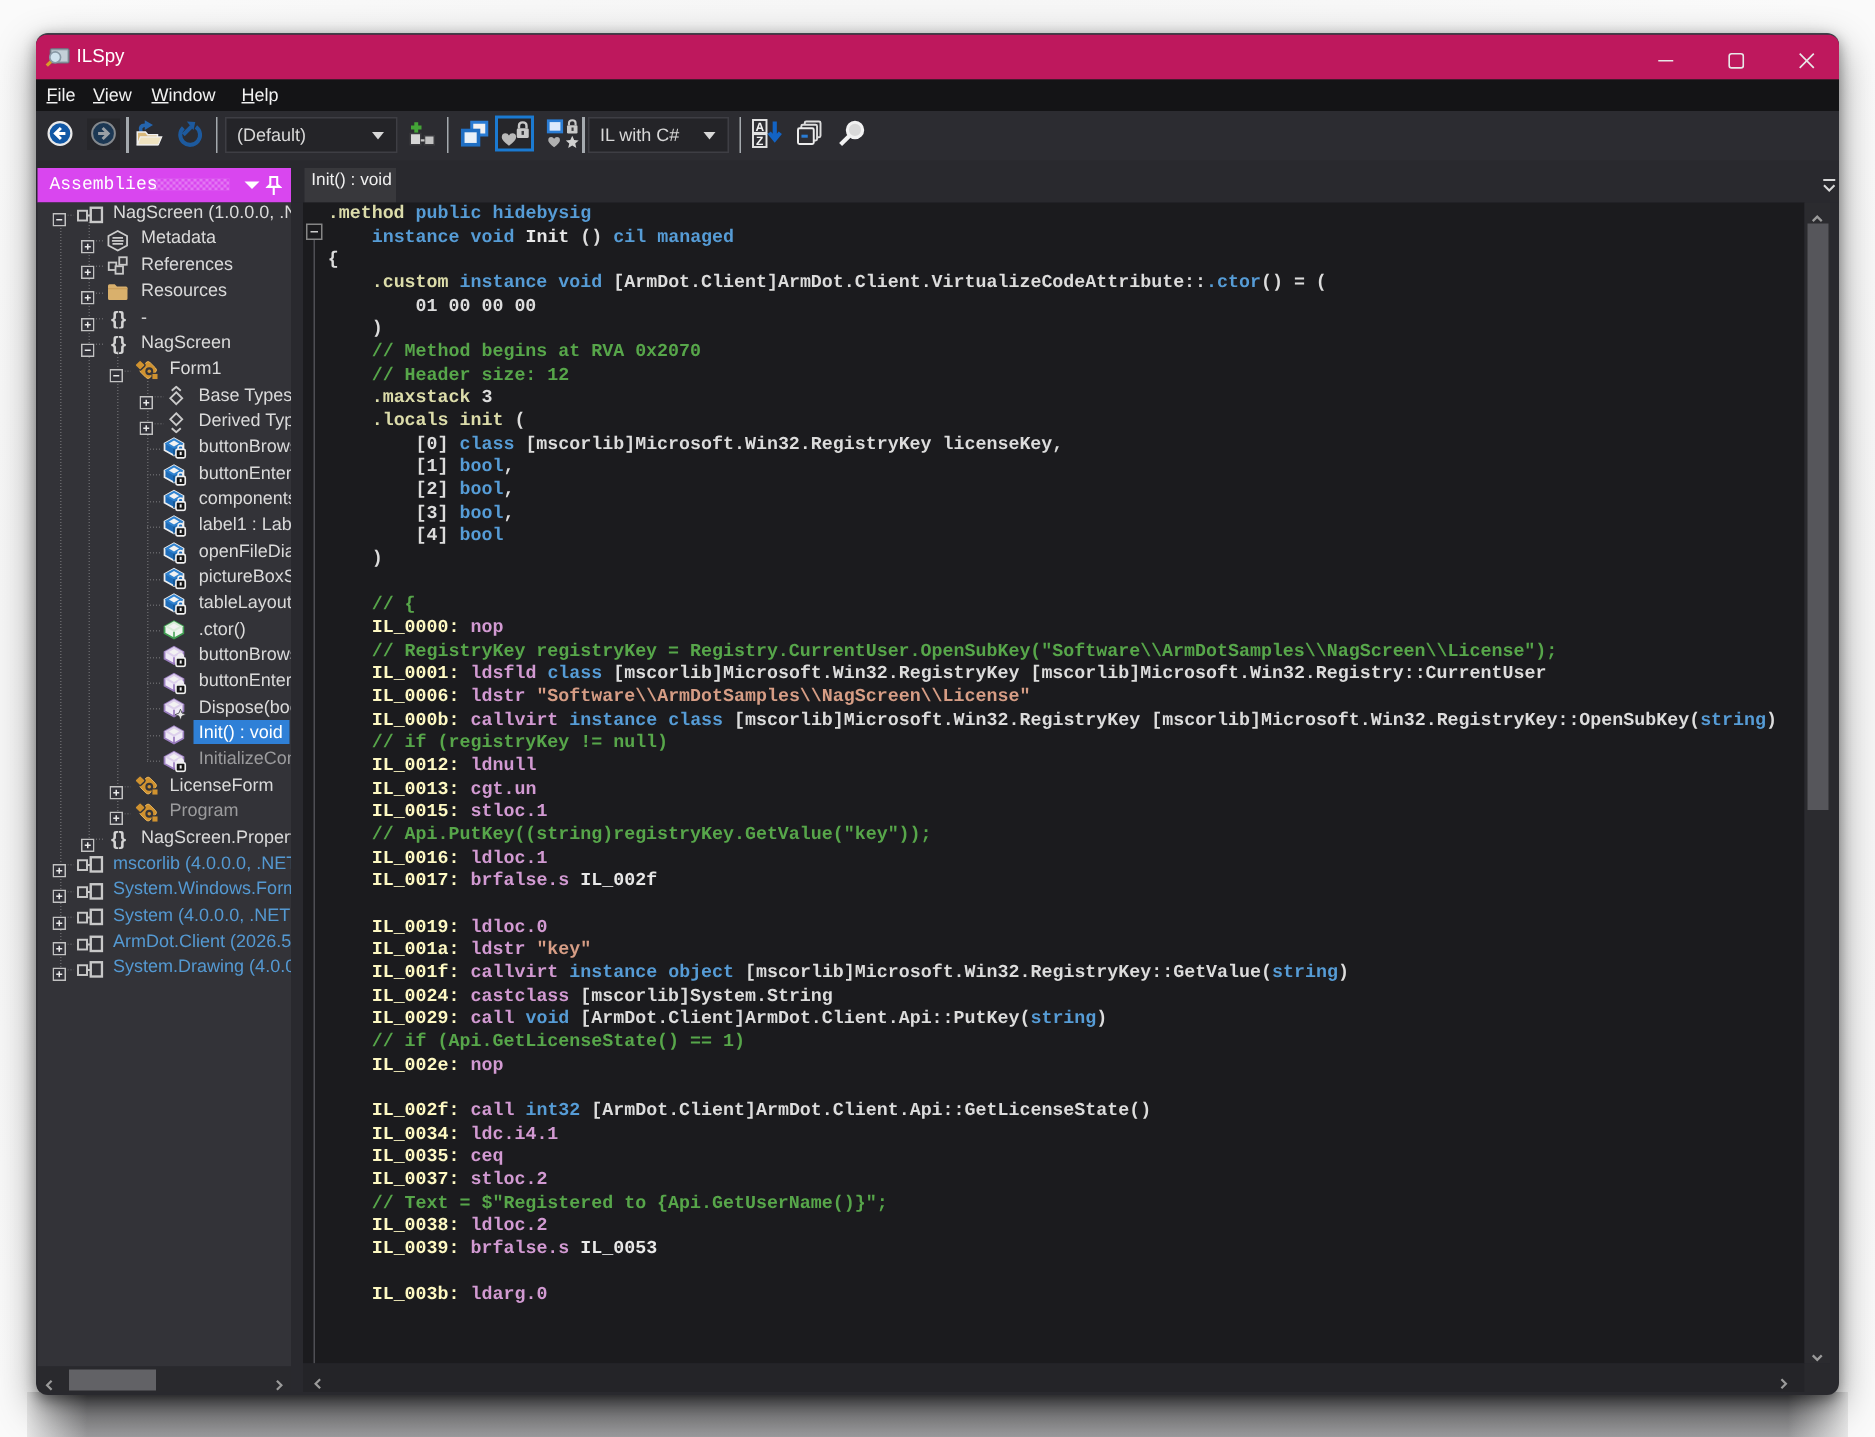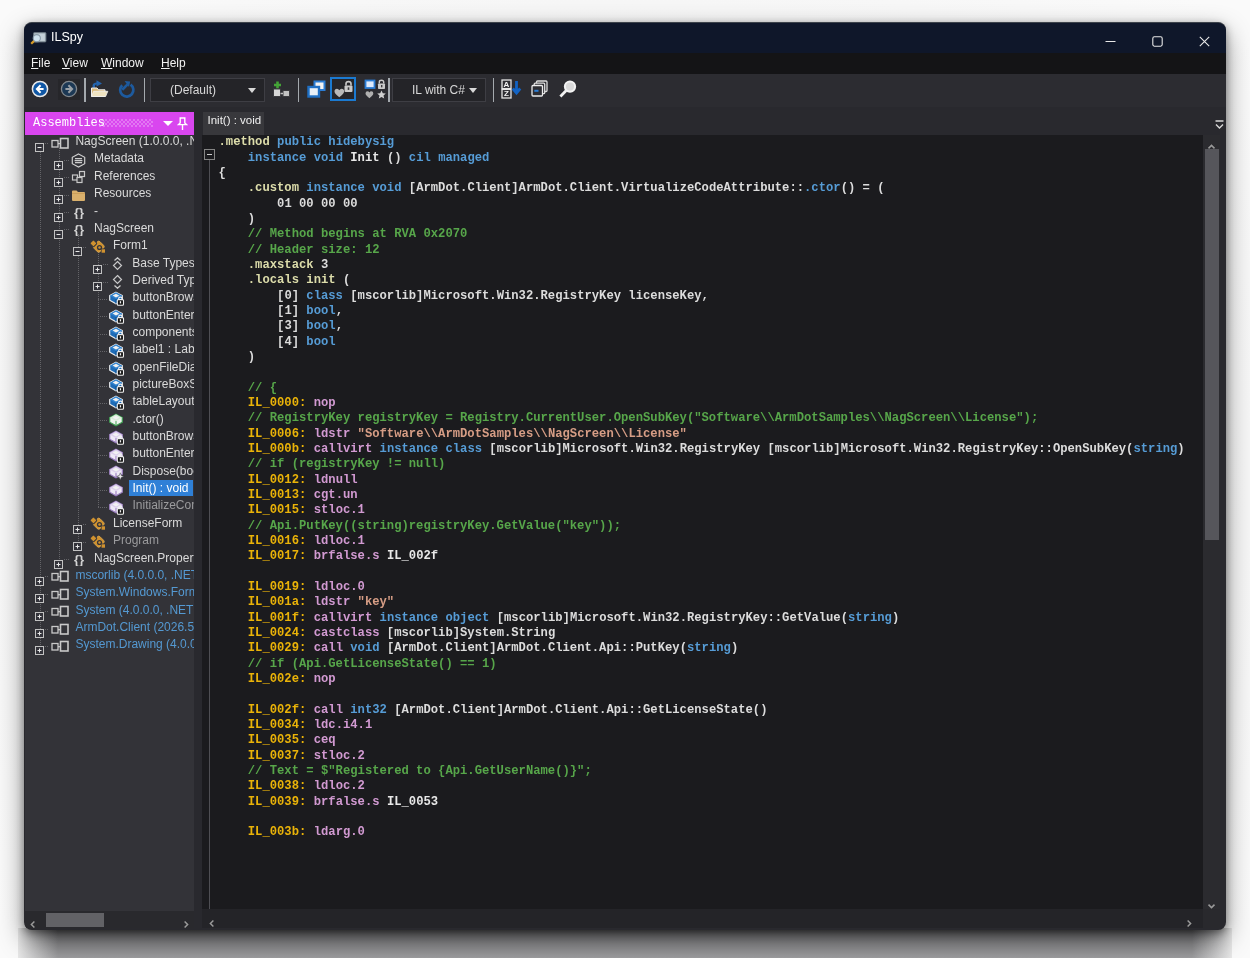--- a/index.html
+++ b/index.html
@@ -9,29 +9,29 @@
 #botshadow { position:absolute; left:18px; top:928px; width:1214px; height:30px;
   background:linear-gradient(180deg,#59595b 0%,#77777a 20%,#8d8d8f 55%,#9e9ea0 100%); }
 #botshadow i { position:absolute; left:0; top:0; width:40px; height:100%;
   background:linear-gradient(90deg,#e8e8e8,rgba(232,232,232,0)); }
 #botshadow b { position:absolute; right:0; top:0; width:40px; height:100%;
   background:linear-gradient(270deg,#e8e8e8,rgba(232,232,232,0)); }
 #win { position:absolute; left:24px; top:22px; width:1202px; height:908px;
   background:#29292e; border-radius:8px; overflow:hidden;
   box-shadow:0 10px 26px 0px rgba(0,0,0,0.42), 0 3px 9px rgba(0,0,0,0.38);
   border-top:1px solid #3d434b; }
-#tbar { position:absolute; left:0; top:0; width:1202px; height:30px; background:#0f172a; }
+#tbar { position:absolute; left:0; top:0; width:1202px; height:30px; background:#be185d; }
 #tbar .title { position:absolute; left:27px; top:6.5px; color:#ffffff; font-size:12.5px; }
 #mbar { position:absolute; left:0; top:30px; width:1202px; height:21px; background:#141416;
   color:#f2f2f2; font-size:12px; }
 #mbar span { position:absolute; top:2.5px; }
 #toolbar { position:absolute; left:0; top:51px; width:1202px; height:33px; background:#2c2c31; }
 .combo { position:absolute; background:#242428; border:1px solid #3e3e44; color:#d8d8d8;
   font-size:12px; }
-.combo span { position:absolute; left:7px; top:4px;margin-left:12px; }
+.combo span { position:absolute; left:7px; top:4px; }
 .combo i { position:absolute; right:8px; top:9px; width:0; height:0;
   border-left:4.5px solid transparent; border-right:4.5px solid transparent; border-top:5px solid #d8d8d8; }
 #lheader { position:absolute; left:1px; top:89px; width:169px; height:23px; background:#d946ef;font-family:Liberation Mono, monospace; }
 #lheader .cap { position:absolute; left:8px; top:4px; color:#ffffff; font-size:12px; }
 #lheader .grip { position:absolute; left:74px; top:7px; width:54px; height:8px;
   background-image:conic-gradient(rgba(255,255,255,0.26) 25%, transparent 0 50%, rgba(255,255,255,0.26) 0 75%, transparent 0);
   background-size:4px 4px; }
 #lheader .dd { position:absolute; left:138px; top:9px; width:0; height:0;
   border-left:5px solid transparent; border-right:5px solid transparent; border-top:5.5px solid #ffffff; }
 #lpanel { position:absolute; left:1px; top:112px; width:169px; height:776px; background:#333338; overflow:hidden; }
@@ -41,21 +41,21 @@
 #lscroll { position:absolute; left:1px; top:888px; width:169px; height:17px; background:#29292d; }
 #lscroll .thumb { position:absolute; left:21px; top:1.5px; width:58px; height:14px; background:#626266; }
 #tabstrip { position:absolute; left:171px; top:89px; width:1031px; height:23px; background:#29292e; }
 #tab1 { position:absolute; left:8px; top:0; width:61px; height:23px; background:#38383c;
   color:#efefef; font-size:11.5px; padding:1.8px 0 0 4.5px; white-space:nowrap; overflow:hidden; }
 #codewrap { position:absolute; left:178px; top:112px; width:1001px; height:774px; background:#1b1b1e; overflow:hidden; }
 #code { position:absolute; left:16.5px; top:0.4px; font-family:"Liberation Mono",monospace; font-weight:bold;
   font-size:12.2px; line-height:15.33px; letter-spacing:0.005px; }
 .cl { height:15.33px; white-space:pre; }
 .w { color:#dcdcdc; } .k { color:#569cd6; } .d { color:#dcdcaa; } .g { color:#57a64a; }
-.l { color:#eab308; } .p { color:#d29ad2; } .s { color:#d69d85; } .b { color:#e8e8e8; font-weight:bold; }
+.l { color:#fef9c3; } .p { color:#d29ad2; } .s { color:#d69d85; } .b { color:#e8e8e8; font-weight:bold; }
 #foldbox { position:absolute; left:2px; top:13.6px; width:11px; height:11px; background:#1b1b1e;
   border:1px solid #858585; z-index:3; }
 #foldbox div { position:absolute; left:2px; top:4px; width:5px; height:1px; background:#cccccc; }
 #foldline { position:absolute; left:7px; top:24px; width:1px; height:750px; background:#4f4f54; }
 #vscroll { position:absolute; left:1179px; top:112px; width:17px; height:774px; background:#2b2b2f; }
 #vscroll .thumb { position:absolute; left:1.5px; top:14px; width:14px; height:391px; background:#56565b; }
 #cscroll { position:absolute; left:178px; top:886px; width:1001px; height:19px; background:#242428; }
 #corner { position:absolute; left:1179px; top:886px; width:17px; height:19px; background:#29292d; }
 .gl { position:absolute; }
 </style></head>
@@ -543,27 +543,29 @@
         <div class="cl"><span class="w">{</span></div>
         <div class="cl"><span class="w">&nbsp;&nbsp;&nbsp;&nbsp;</span><span class="d">.custom</span><span class="w">&nbsp;</span><span class="k">instance</span><span class="w">&nbsp;</span><span class="k">void</span><span class="w">&nbsp;[ArmDot.Client]ArmDot.Client.VirtualizeCodeAttribute::</span><span class="k">.ctor</span><span class="w">()&nbsp;=&nbsp;(</span></div>
         <div class="cl"><span class="w">&nbsp;&nbsp;&nbsp;&nbsp;&nbsp;&nbsp;&nbsp;&nbsp;</span><span class="w">01&nbsp;00&nbsp;00&nbsp;00</span></div>
         <div class="cl"><span class="w">&nbsp;&nbsp;&nbsp;&nbsp;</span><span class="w">)</span></div>
         <div class="cl"><span class="w">&nbsp;&nbsp;&nbsp;&nbsp;</span><span class="g">//&nbsp;Method&nbsp;begins&nbsp;at&nbsp;RVA&nbsp;0x2070</span></div>
         <div class="cl"><span class="w">&nbsp;&nbsp;&nbsp;&nbsp;</span><span class="g">//&nbsp;Header&nbsp;size:&nbsp;12</span></div>
         <div class="cl"><span class="w">&nbsp;&nbsp;&nbsp;&nbsp;</span><span class="d">.maxstack</span><span class="w">&nbsp;3</span></div>
         <div class="cl"><span class="w">&nbsp;&nbsp;&nbsp;&nbsp;</span><span class="d">.locals</span><span class="w">&nbsp;</span><span class="d">init</span><span class="w">&nbsp;(</span></div>
         <div class="cl"><span class="w">&nbsp;&nbsp;&nbsp;&nbsp;&nbsp;&nbsp;&nbsp;&nbsp;</span><span class="w">[0]&nbsp;</span><span class="k">class</span><span class="w">&nbsp;[mscorlib]Microsoft.Win32.RegistryKey&nbsp;licenseKey,</span></div>
         <div class="cl"><span class="w">&nbsp;&nbsp;&nbsp;&nbsp;&nbsp;&nbsp;&nbsp;&nbsp;</span><span class="w">[1]&nbsp;</span><span class="k">bool</span><span class="w">,</span></div>
+        <div class="cl"><span class="w">&nbsp;&nbsp;&nbsp;&nbsp;&nbsp;&nbsp;&nbsp;&nbsp;</span><span class="w">[2]&nbsp;</span><span class="k">bool</span><span class="w">,</span></div>
         <div class="cl"><span class="w">&nbsp;&nbsp;&nbsp;&nbsp;&nbsp;&nbsp;&nbsp;&nbsp;</span><span class="w">[3]&nbsp;</span><span class="k">bool</span><span class="w">,</span></div>
         <div class="cl"><span class="w">&nbsp;&nbsp;&nbsp;&nbsp;&nbsp;&nbsp;&nbsp;&nbsp;</span><span class="w">[4]&nbsp;</span><span class="k">bool</span></div>
         <div class="cl"><span class="w">&nbsp;&nbsp;&nbsp;&nbsp;</span><span class="w">)</span></div>
         <div class="cl"></div>
         <div class="cl"><span class="w">&nbsp;&nbsp;&nbsp;&nbsp;</span><span class="g">//&nbsp;{</span></div>
         <div class="cl"><span class="w">&nbsp;&nbsp;&nbsp;&nbsp;</span><span class="l">IL_0000:</span><span class="w">&nbsp;</span><span class="p">nop</span></div>
         <div class="cl"><span class="w">&nbsp;&nbsp;&nbsp;&nbsp;</span><span class="g">//&nbsp;RegistryKey&nbsp;registryKey&nbsp;=&nbsp;Registry.CurrentUser.OpenSubKey("Software\\ArmDotSamples\\NagScreen\\License");</span></div>
+        <div class="cl"><span class="w">&nbsp;&nbsp;&nbsp;&nbsp;</span><span class="l">IL_0001:</span><span class="w">&nbsp;</span><span class="p">ldsfld</span><span class="w">&nbsp;</span><span class="k">class</span><span class="w">&nbsp;[mscorlib]Microsoft.Win32.RegistryKey&nbsp;[mscorlib]Microsoft.Win32.Registry::CurrentUser</span></div>
         <div class="cl"><span class="w">&nbsp;&nbsp;&nbsp;&nbsp;</span><span class="l">IL_0006:</span><span class="w">&nbsp;</span><span class="p">ldstr</span><span class="w">&nbsp;</span><span class="s">"Software\\ArmDotSamples\\NagScreen\\License"</span></div>
         <div class="cl"><span class="w">&nbsp;&nbsp;&nbsp;&nbsp;</span><span class="l">IL_000b:</span><span class="w">&nbsp;</span><span class="p">callvirt</span><span class="w">&nbsp;</span><span class="k">instance</span><span class="w">&nbsp;</span><span class="k">class</span><span class="w">&nbsp;[mscorlib]Microsoft.Win32.RegistryKey&nbsp;[mscorlib]Microsoft.Win32.RegistryKey::OpenSubKey(</span><span class="k">string</span><span class="w">)</span></div>
         <div class="cl"><span class="w">&nbsp;&nbsp;&nbsp;&nbsp;</span><span class="g">//&nbsp;if&nbsp;(registryKey&nbsp;!=&nbsp;null)</span></div>
         <div class="cl"><span class="w">&nbsp;&nbsp;&nbsp;&nbsp;</span><span class="l">IL_0012:</span><span class="w">&nbsp;</span><span class="p">ldnull</span></div>
         <div class="cl"><span class="w">&nbsp;&nbsp;&nbsp;&nbsp;</span><span class="l">IL_0013:</span><span class="w">&nbsp;</span><span class="p">cgt.un</span></div>
         <div class="cl"><span class="w">&nbsp;&nbsp;&nbsp;&nbsp;</span><span class="l">IL_0015:</span><span class="w">&nbsp;</span><span class="p">stloc.1</span></div>
         <div class="cl"><span class="w">&nbsp;&nbsp;&nbsp;&nbsp;</span><span class="g">//&nbsp;Api.PutKey((string)registryKey.GetValue("key"));</span></div>
         <div class="cl"><span class="w">&nbsp;&nbsp;&nbsp;&nbsp;</span><span class="l">IL_0016:</span><span class="w">&nbsp;</span><span class="p">ldloc.1</span></div>
         <div class="cl"><span class="w">&nbsp;&nbsp;&nbsp;&nbsp;</span><span class="l">IL_0017:</span><span class="w">&nbsp;</span><span class="p">brfalse.s</span><span class="w">&nbsp;</span><span class="b">IL_002f</span></div>
         <div class="cl"></div>

